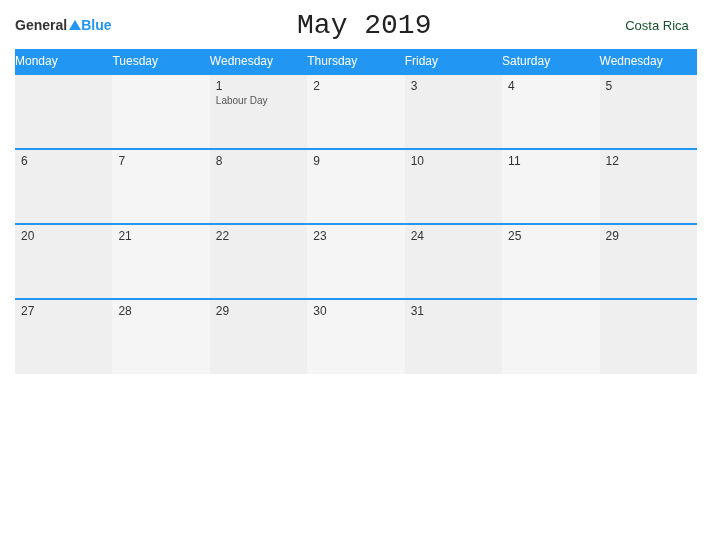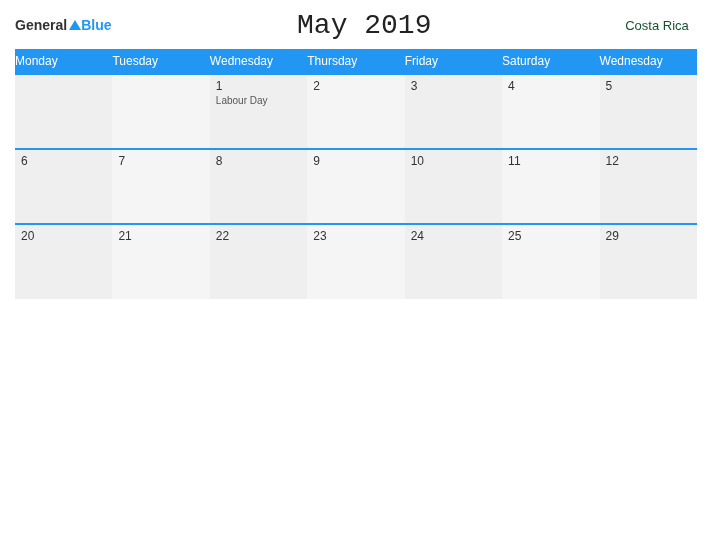--- a/index.html
+++ b/index.html
@@ -200,15 +200,34 @@
           <td>
             <span class="day-number">24</span>
           </td>
           <td>
             <span class="day-number">25</span>
           </td>
           <td>
             <span class="day-number">29</span>
           </td>
         </tr>
+        <tr>
+          <td>
+            <span class="day-number">27</span>
+          </td>
+          <td>
+            <span class="day-number">28</span>
+          </td>
+          <td>
+            <span class="day-number">29</span>
+          </td>
+          <td>
+            <span class="day-number">30</span>
+          </td>
+          <td>
+            <span class="day-number">31</span>
+          </td>
+          <td></td>
+          <td></td>
+        </tr>
       </tbody>
   </table>
 </div>
 
 </body></html>

